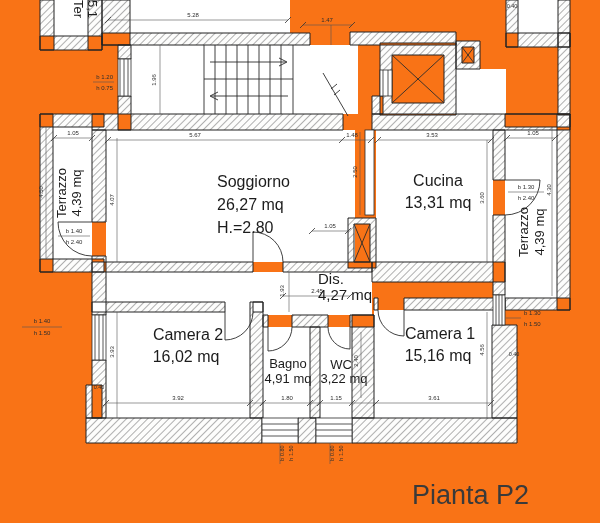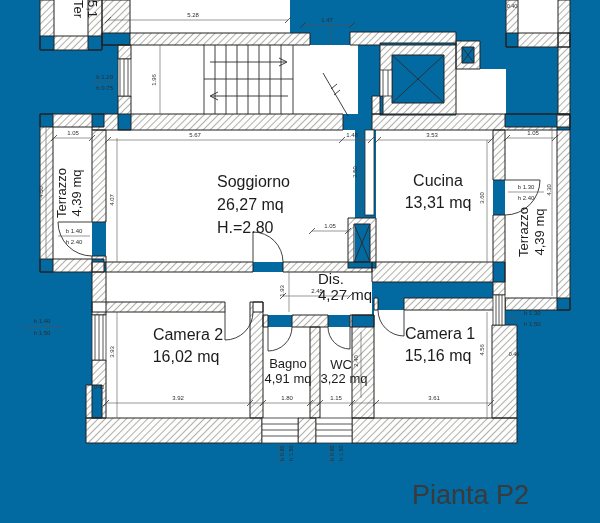--- a/index.html
+++ b/index.html
@@ -1,16 +1,16 @@
 <!DOCTYPE html>
 <html><head>
 <meta charset="utf-8">
 <style>
   html,body{margin:0;padding:0;background:#e8e8e6;}
-  #page{width:600px;height:523px;background:#0369a1;position:relative;overflow:hidden;
+  #page{width:600px;height:523px;background:#f97316;position:relative;overflow:hidden;
         font-family:"Liberation Sans", sans-serif;}
   svg{display:block}
   .roomlbl{fill:#1c1c1c;font-family:"Liberation Sans",sans-serif;}
   .dim{fill:#2e2e2e;font-size:6px;font-family:"Liberation Sans",sans-serif;}
   .dim5{fill:#2e2e2e;font-size:5.5px;font-family:"Liberation Sans",sans-serif;}
   .wall{fill:url(#hatch);stroke:#222;stroke-width:1;fill-rule:evenodd;}
   .thin{stroke:#555;stroke-width:0.6;fill:none;}
   .draw{stroke:#2b2b2b;stroke-width:0.9;fill:none;}
   .title{fill:#3a3a3a;font-size:27px;font-family:"Liberation Sans",sans-serif;}
 </style>

